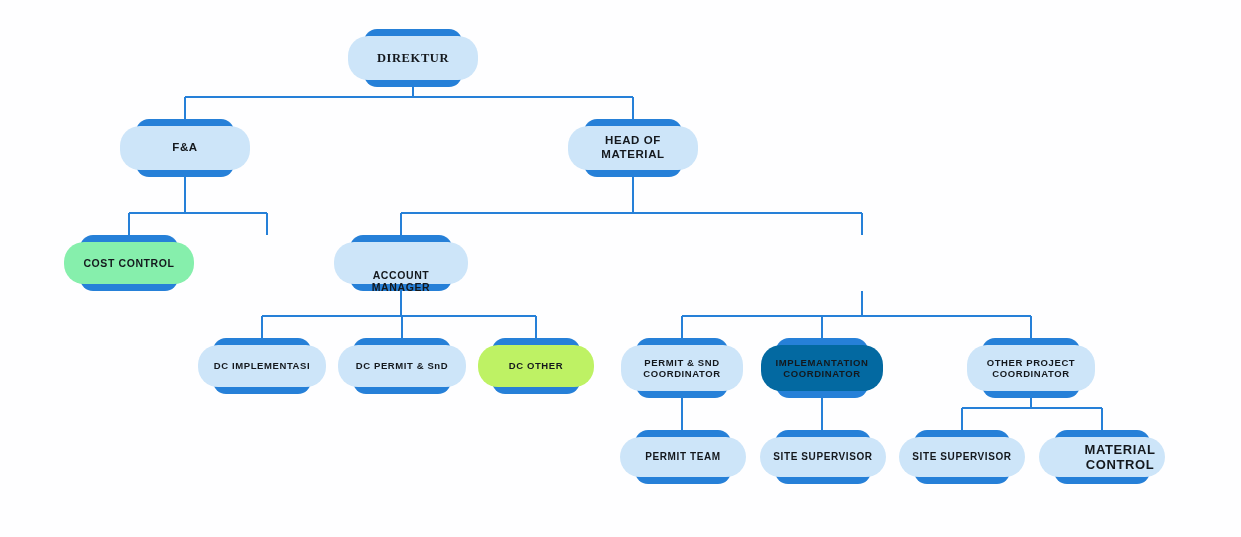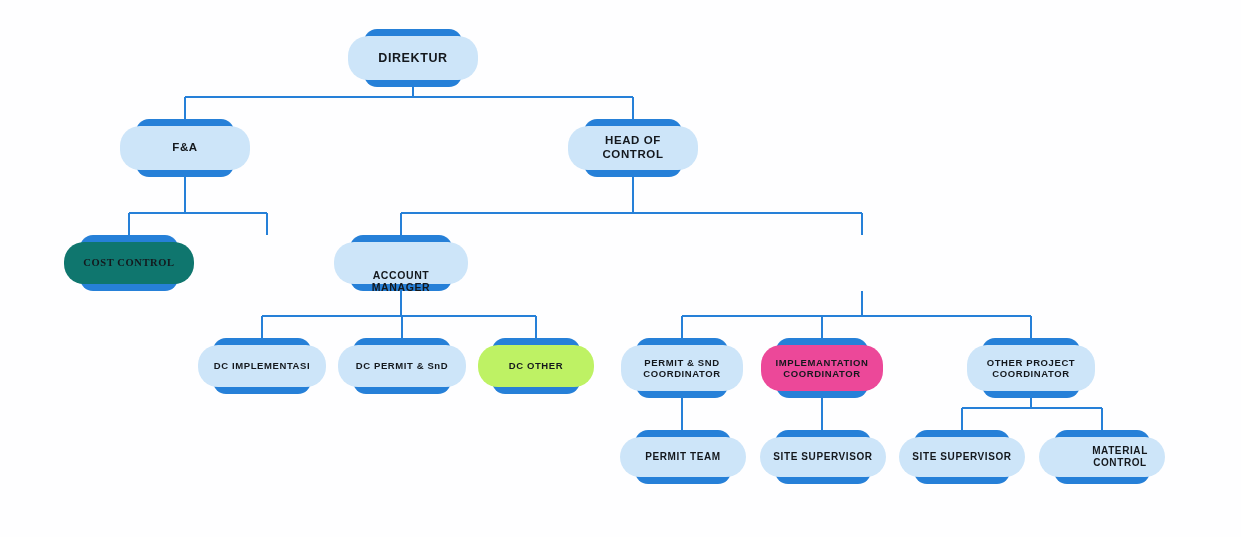--- a/index.html
+++ b/index.html
@@ -83,21 +83,21 @@
     line-height: 1.18;
     white-space: pre-line;
   }
 
   
   .lvl-0 .node-label { font-size: 12.5px; }
   .lvl-1 .node-label { font-size: 11.5px; }
   .lvl-2 .node-label { font-size: 10.5px; }
   .lvl-3 .node-label { font-size: 9.5px;  }
   .lvl-4 .node-label { font-size: 10px;   }
-  .sm .node-label    { font-size: 10px; padding-left: 36px;  }
+  .sm .node-label    { font-size: 13px; padding-left: 36px;  }
 </style>
 </head>
 <body>
 
 <div id="chart-root">
   <svg id="connector-layer" viewBox="0 0 1241 537" preserveAspectRatio="none" aria-hidden="true">
       <line x1="413" y1="87" x2="413" y2="97" stroke="#2680d8" stroke-width="2" shape-rendering="crispEdges"></line>
       <line x1="185" y1="97" x2="633" y2="97" stroke="#2680d8" stroke-width="2" shape-rendering="crispEdges"></line>
       <line x1="185" y1="97" x2="185" y2="119" stroke="#2680d8" stroke-width="2" shape-rendering="crispEdges"></line>
       <line x1="633" y1="97" x2="633" y2="119" stroke="#2680d8" stroke-width="2" shape-rendering="crispEdges"></line>
@@ -122,39 +122,39 @@
       <line x1="682" y1="398" x2="682" y2="430" stroke="#2680d8" stroke-width="2" shape-rendering="crispEdges"></line>
       <line x1="822" y1="398" x2="822" y2="430" stroke="#2680d8" stroke-width="2" shape-rendering="crispEdges"></line>
       <line x1="1031" y1="398" x2="1031" y2="408" stroke="#2680d8" stroke-width="2" shape-rendering="crispEdges"></line>
       <line x1="962" y1="408" x2="1102" y2="408" stroke="#2680d8" stroke-width="2" shape-rendering="crispEdges"></line>
       <line x1="962" y1="408" x2="962" y2="430" stroke="#2680d8" stroke-width="2" shape-rendering="crispEdges"></line>
       <line x1="1102" y1="408" x2="1102" y2="430" stroke="#2680d8" stroke-width="2" shape-rendering="crispEdges"></line>
     </svg>
   <div id="node-layer">
       <div class="org-node lvl-0" style="left: 348px; top: 36px; width: 130px; height: 44px;">
         <div class="node-slab" style="background: rgb(38, 128, 216);"></div>
-        <div class="node-body" style="background: rgb(205, 229, 249);">
+        <div class="node-body" style="background: rgb(205, 229, 249); font-family: Liberation Serif, serif;">
           <span class="node-label" style="color: rgb(20, 24, 29);">DIREKTUR</span>
         </div>
       </div>
       <div class="org-node lvl-1" style="left: 120px; top: 126px; width: 130px; height: 44px;">
         <div class="node-slab" style="background: rgb(38, 128, 216);"></div>
         <div class="node-body" style="background: rgb(205, 229, 249);">
           <span class="node-label" style="color: rgb(20, 24, 29);">F&amp;A</span>
         </div>
       </div>
       <div class="org-node lvl-1" style="left: 568px; top: 126px; width: 130px; height: 44px;">
         <div class="node-slab" style="background: rgb(38, 128, 216);"></div>
         <div class="node-body" style="background: rgb(205, 229, 249);">
-          <span class="node-label" style="color: rgb(20, 24, 29);">HEAD OF CONTROL</span>
+          <span class="node-label" style="color: rgb(20, 24, 29);">HEAD OF MATERIAL</span>
         </div>
       </div>
       <div class="org-node lvl-2" style="left: 64px; top: 242px; width: 130px; height: 42px;">
         <div class="node-slab" style="background: rgb(38, 128, 216);"></div>
-        <div class="node-body" style="background: #0f766e; font-family: Liberation Serif, serif;">
+        <div class="node-body" style="background: #86efac;">
           <span class="node-label" style="color: rgb(20, 24, 29);">COST CONTROL</span>
         </div>
       </div>
       <div class="org-node lvl-2" style="left: 334px; top: 242px; width: 134px; height: 42px;">
         <div class="node-slab" style="background: rgb(38, 128, 216);"></div>
         <div class="node-body" style="background: rgb(205, 229, 249);">
           <span class="node-label" style="color: rgb(20, 24, 29); margin-top: 36px;">ACCOUNT MANAGER</span>
         </div>
       </div>
       <div class="org-node lvl-3" style="left: 338px; top: 345px; width: 128px; height: 42px;">
@@ -177,21 +177,21 @@
       </div>
       <div class="org-node lvl-3" style="left: 621px; top: 345px; width: 122px; height: 46px;">
         <div class="node-slab" style="background: rgb(38, 128, 216);"></div>
         <div class="node-body" style="background: rgb(205, 229, 249);">
           <span class="node-label" style="color: rgb(20, 24, 29);">PERMIT &amp; SND
 COORDINATOR</span>
         </div>
       </div>
       <div class="org-node lvl-3" style="left: 761px; top: 345px; width: 122px; height: 46px;">
         <div class="node-slab" style="background: rgb(38, 128, 216);"></div>
-        <div class="node-body" style="background: #ec4899;">
+        <div class="node-body" style="background: #0369a1;">
           <span class="node-label" style="color: rgb(20, 24, 29);">IMPLEMANTATION
 COORDINATOR</span>
         </div>
       </div>
       <div class="org-node lvl-3" style="left: 967px; top: 345px; width: 128px; height: 46px;">
         <div class="node-slab" style="background: rgb(38, 128, 216);"></div>
         <div class="node-body" style="background: rgb(205, 229, 249);">
           <span class="node-label" style="color: rgb(20, 24, 29);">OTHER PROJECT
 COORDINATOR</span>
         </div>

